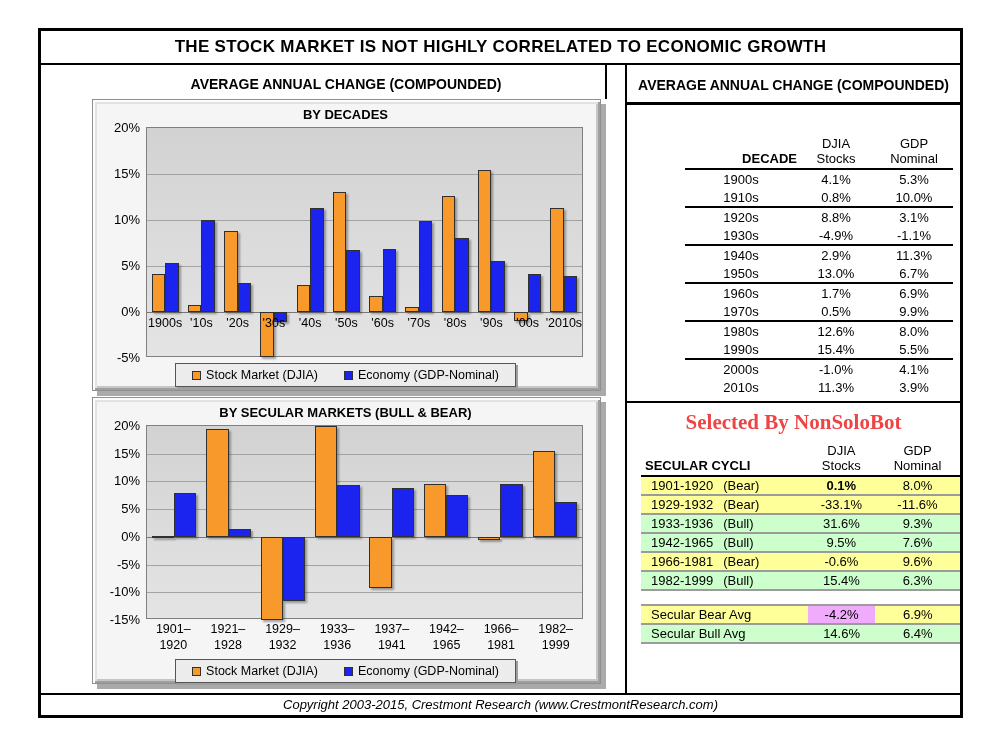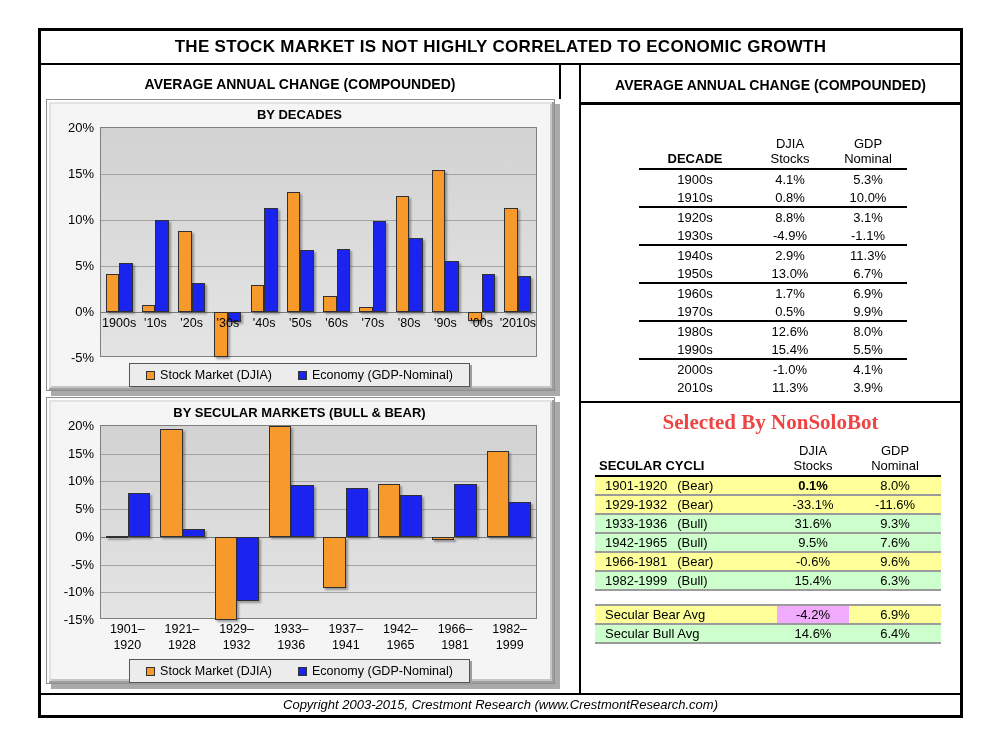--- a/index.html
+++ b/index.html
@@ -3,21 +3,21 @@
 <meta charset="utf-8">
 <style>
   * { margin:0; padding:0; box-sizing:border-box; }
   html,body { width:988px; height:743px; background:#ffffff;
               font-family:"Liberation Sans", sans-serif; color:#000; }
   .outer { position:absolute; left:38px; top:28px; width:925px; height:690px;
            border:3px solid #000; background:#fff; display:flex; flex-direction:column; }
   .title-bar { height:34px; border-bottom:2px solid #000; display:flex;
                align-items:center; justify-content:center;
                font-weight:bold; font-size:17px; letter-spacing:.3px; }
-  .content { flex:1; display:flex; min-height:0; }
+  .content { flex:1; display:flex; min-height:0;padding-left:46px; }
   .left-col { width:520px; display:flex; flex-direction:column; }
   .left-header { height:34px; border-right:2px solid #000; text-align:center;
                  font-weight:bold; font-size:14px; padding-top:11px; }
   .gap-col { width:18px; }
   .right-col { flex:1; border-left:2px solid #000; display:flex; flex-direction:column; }
 
   
   .chart-panel { margin:0 6px 6px 5px; background:#f5f5f5; border:1px solid #8f8f8f;
                  box-shadow: inset 2px 2px 0 #fdfdfd, inset -2px -2px 0 #9f9f9f,
                              inset 4px 4px 0 #e2e2e2, inset -4px -4px 0 #c6c6c6,
@@ -56,21 +56,21 @@
   .right-bottom { border-top:2px solid #000; flex:1; }
 
   table { border-collapse:collapse; font-size:13px; }
   td, th { font-weight:normal; padding:0; }
   .num { text-align:center; }
 
   table.decade { margin:30px 0 0 58px; }
   table.decade col.c1{width:112px;} table.decade col.c2{width:78px;} table.decade col.c3{width:78px;}
   table.decade thead td { text-align:center; height:16px; vertical-align:bottom; }
   table.decade thead tr.h2 td { border-bottom:2.5px solid #000; padding-bottom:2px; }
-  table.decade thead td.lbl { font-weight:bold; text-align:center; }
+  table.decade thead td.lbl { font-weight:bold; text-align:right; }
   table.decade tbody td { height:19px; text-align:center; }
   table.decade tbody tr.sep td { border-bottom:2px solid #000; }
 
   .nsb-heading { font-family:"Liberation Serif", serif; font-weight:bold; font-size:21px;
                  text-align:center; margin-top:7px; }
   table.secular { margin:7px 0 0 14px; }
   table.secular col.c1{width:182px;} table.secular col.c2{width:72px;} table.secular col.c3{width:92px;}
   table.secular thead td { text-align:center; height:16px; vertical-align:bottom; }
   table.secular thead tr.h2 td { border-bottom:2.5px solid #000; padding-bottom:2px; }
   table.secular thead td.lbl { font-weight:bold; text-align:left; padding-left:4px; }

